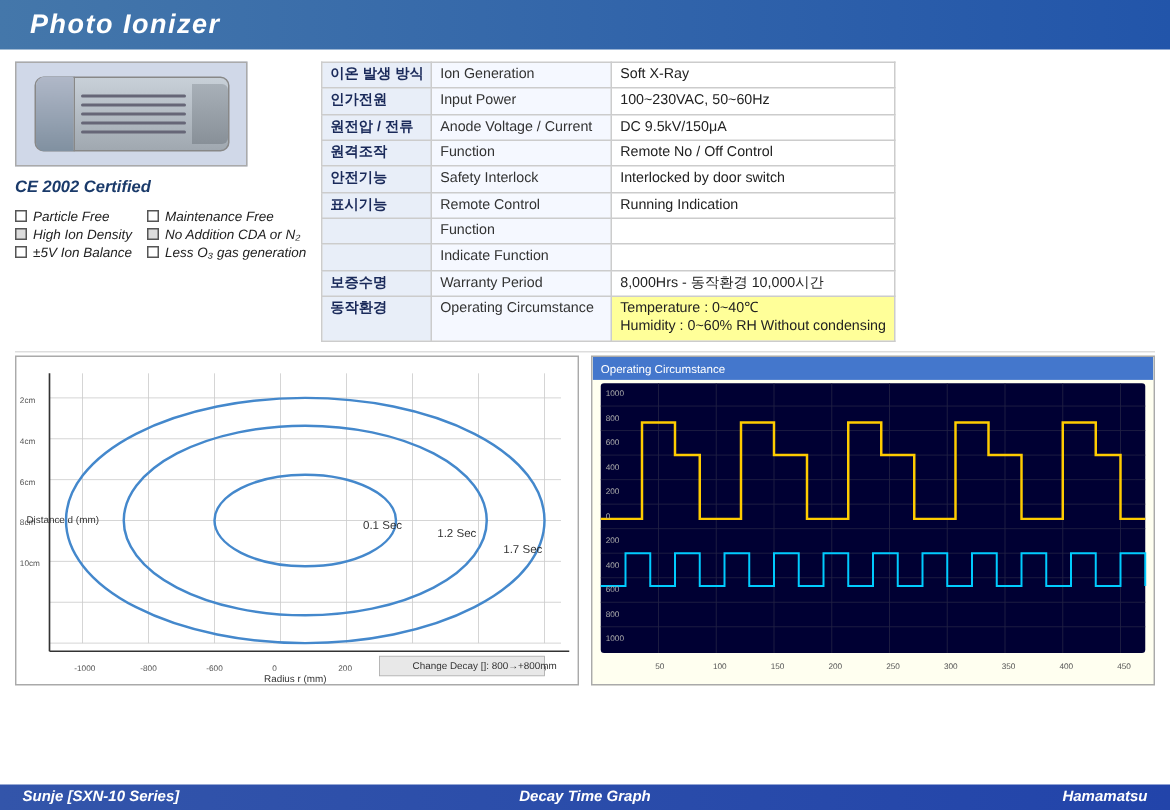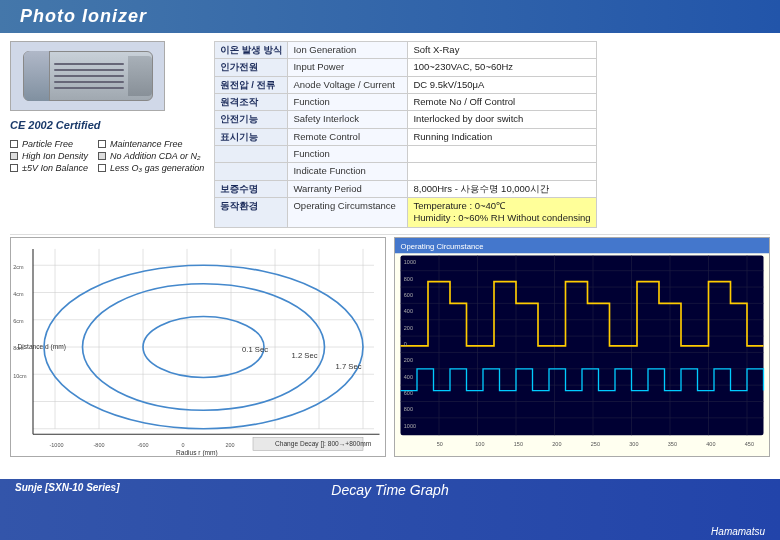--- a/index.html
+++ b/index.html
@@ -199,28 +199,27 @@
       font-size: 10px;
       font-style: italic;
     }
     .footer-left {
       flex: 1;
       font-weight: bold;
     }
     .footer-center {
       flex: 1;
       text-align: center;
-      font-weight: normal;
-      font-size: 14px;
+      font-weight: bold;
+      font-size: 10px;
     }
     .footer-right {
       flex: 1;
       text-align: right;
-      font-weight: normal;
-      margin-top: 44px;
+      font-weight: bold;
     }
 
     
     .decay-svg, .operating-svg {
       width: 100%;
       height: 100%;
     }
 
     .section-divider {
       height: 1px;
@@ -330,21 +329,21 @@
             <td class="col-value"></td>
           </tr>
           <tr>
             <td class="col-korean"></td>
             <td class="col-english">Indicate Function</td>
             <td class="col-value"></td>
           </tr>
           <tr>
             <td class="col-korean">보증수명</td>
             <td class="col-english">Warranty Period</td>
-            <td class="col-value">8,000Hrs - 사용수명 10,000시간</td>
+            <td class="col-value">8,000Hrs - 동작환경 10,000시간</td>
           </tr>
           <tr>
             <td class="col-korean">동작환경</td>
             <td class="col-english">Operating Circumstance</td>
             <td class="col-value" style="background:#ffff99;">Temperature : 0~40℃<br>Humidity : 0~60% RH Without condensing</td>
           </tr>
         </tbody>
       </table>
     </div>
   </div>

